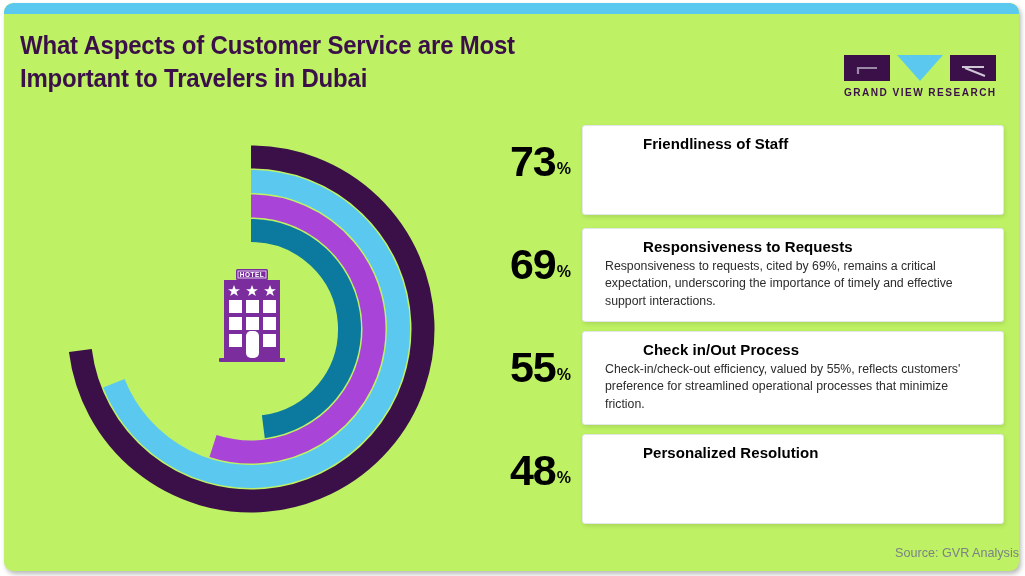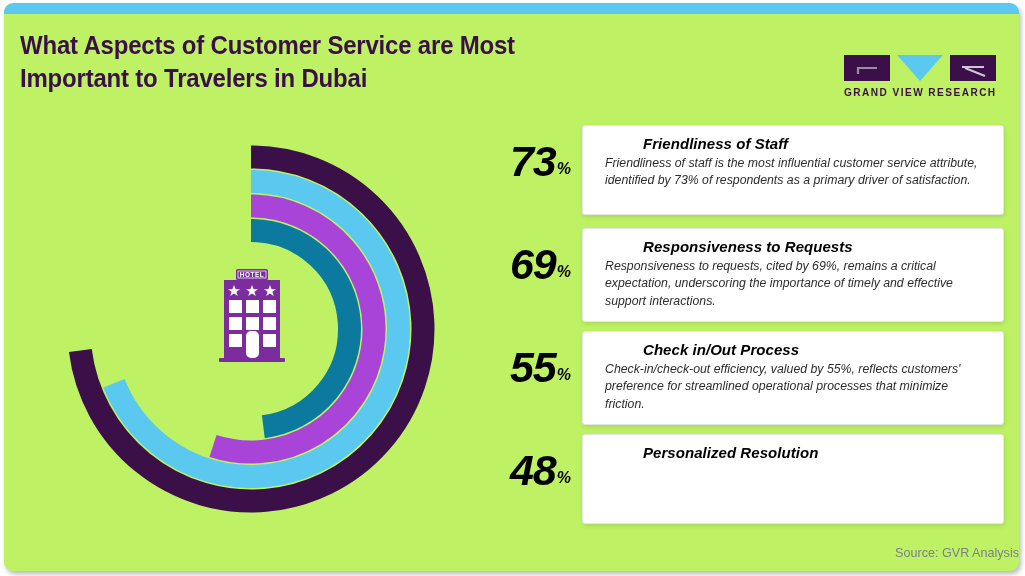--- a/index.html
+++ b/index.html
@@ -91,21 +91,20 @@
     height: 400px;
   }
   .donut-svg { display: block; }
 
   
   .rows {
     position: absolute;
     left: 470px;
     top: 122px;
     width: 530px;
-    font-style: italic;
   }
   .row {
     position: relative;
     display: flex;
     align-items: flex-start;
     height: 103px;
   }
   .pct {
     width: 108px;
     flex: 0 0 108px;
@@ -223,21 +222,20 @@
     </div>
 
     <div class="rows">
 
       <div class="row">
         <div class="pct">
           <span class="pct-num">73</span><span class="pct-sym">%</span>
         </div>
         <div class="card">
           <div class="card-title">Friendliness of Staff</div>
-          <div class="card-body">Friendliness of staff is the most influential customer service attribute, identified by 73% of respondents as a primary driver of satisfaction.</div>
         </div>
       </div>
 
       <div class="row">
         <div class="pct">
           <span class="pct-num">69</span><span class="pct-sym">%</span>
         </div>
         <div class="card">
           <div class="card-title">Responsiveness to Requests</div>
           <div class="card-body">Responsiveness to requests, cited by 69%, remains a critical expectation, underscoring the importance of timely and effective support interactions.</div>

